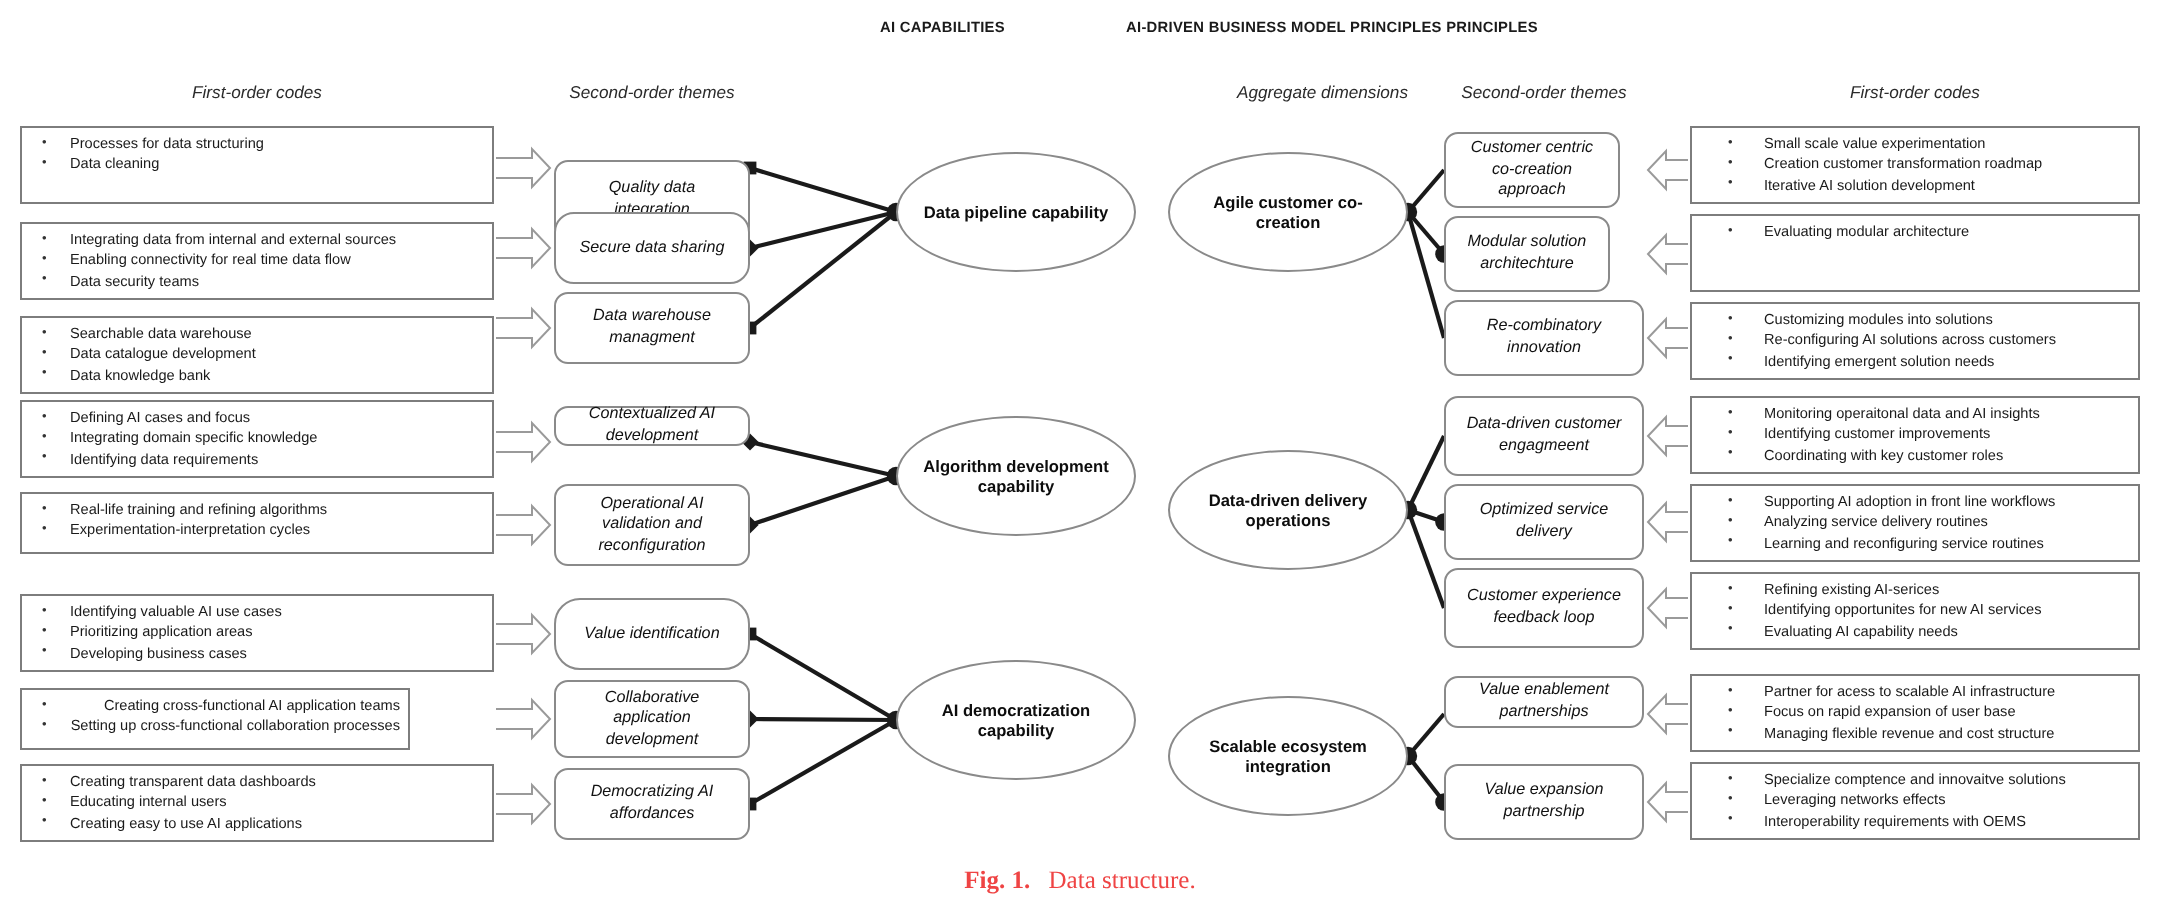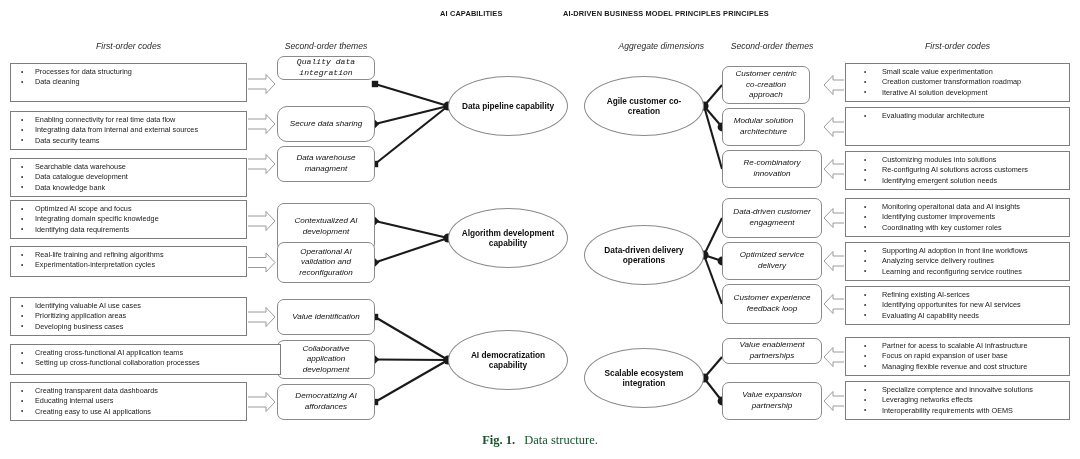--- a/index.html
+++ b/index.html
@@ -131,21 +131,21 @@
 
   
   #caption {
     position: absolute;
     left: 0;
     width: 1080px;
     top: 433px;
     text-align: center;
     font-family: "Liberation Serif", serif;
     font-size: 12.5px;
-    color: #14532d;
+    color: #ef4444;
   }
   #caption b {
     font-weight: bold;
   }
 </style>
 </head>
 <body>
 
 <div id="figure">
 
@@ -207,88 +207,88 @@
       <polyline points="844.0,396.0 833.0,396.0 833.0,391.5 824.0,401.0 833.0,410.5 833.0,406.0 844.0,406.0" fill="none" stroke="#9a9a9a" stroke-width="1" stroke-linejoin="miter"></polyline>
       <line x1="722" y1="401" x2="704" y2="378" stroke="#1a1a1a" stroke-width="2.1" stroke-linecap="butt"></line>
       <circle cx="722.0" cy="401.0" r="4.4" fill="#1a1a1a"></circle>
       <circle cx="704" cy="378" r="4.6" fill="#1a1a1a"></circle>
     </svg>
 
   <div id="boxes-layer">
       <div class="dim-oval" style="left: 448px; top: 76px; width: 120px; height: 60px;">
         <span>Data pipeline capability</span>
       </div>
-      <div class="theme-box" style="left: 277px; top: 56px; width: 98px; height: 24px; font-family: Liberation Mono, monospace;">
+      <div class="theme-box" style="left: 277px; top: 80px; width: 98px; height: 40px;">
         <span>Quality data integration</span>
       </div>
       <div class="code-box" style="left: 10px; top: 63px; width: 237px; height: 39px;">
         <ul>
           <li>Processes for data structuring</li>
           <li>Data cleaning</li>
         </ul>
       </div>
       <div class="theme-box" style="left: 277px; top: 106px; width: 98px; height: 36px; border-radius: 10px;">
         <span>Secure data sharing</span>
       </div>
       <div class="code-box" style="left: 10px; top: 111px; width: 237px; height: 39px;">
         <ul>
+          <li>Integrating data from internal and external sources</li>
           <li>Enabling connectivity for real time data flow</li>
-          <li>Integrating data from internal and external sources</li>
           <li>Data security teams</li>
         </ul>
       </div>
       <div class="theme-box" style="left: 277px; top: 146px; width: 98px; height: 36px;">
         <span>Data warehouse managment</span>
       </div>
       <div class="code-box" style="left: 10px; top: 158px; width: 237px; height: 39px;">
         <ul>
           <li>Searchable data warehouse</li>
           <li>Data catalogue development</li>
           <li>Data knowledge bank</li>
         </ul>
       </div>
       <div class="dim-oval" style="left: 448px; top: 208px; width: 120px; height: 60px;">
         <span>Algorithm development capability</span>
       </div>
-      <div class="theme-box" style="left: 277px; top: 203px; width: 98px; height: 48px;">
+      <div class="theme-box" style="left: 277px; top: 203px; width: 98px; height: 20px;">
         <span>Contextualized AI development</span>
       </div>
       <div class="code-box" style="left: 10px; top: 200px; width: 237px; height: 39px;">
         <ul>
-          <li>Optimized AI scope and focus</li>
+          <li>Defining AI cases and focus</li>
           <li>Integrating domain specific knowledge</li>
           <li>Identifying data requirements</li>
         </ul>
       </div>
       <div class="theme-box" style="left: 277px; top: 242px; width: 98px; height: 41px;">
         <span>Operational AI validation and reconfiguration</span>
       </div>
       <div class="code-box" style="left: 10px; top: 246px; width: 237px; height: 31px;">
         <ul>
           <li>Real-life training and refining algorithms</li>
           <li>Experimentation-interpretation cycles</li>
         </ul>
       </div>
       <div class="dim-oval" style="left: 448px; top: 330px; width: 120px; height: 60px;">
         <span>AI democratization capability</span>
       </div>
-      <div class="theme-box" style="left: 277px; top: 299px; width: 98px; height: 36px;">
+      <div class="theme-box" style="left: 277px; top: 299px; width: 98px; height: 36px; border-radius: 13px;">
         <span>Value identification</span>
       </div>
       <div class="code-box" style="left: 10px; top: 297px; width: 237px; height: 39px;">
         <ul>
           <li>Identifying valuable AI use cases</li>
           <li>Prioritizing application areas</li>
           <li>Developing business cases</li>
         </ul>
       </div>
       <div class="theme-box" style="left: 277px; top: 340px; width: 98px; height: 39px;">
         <span>Collaborative application development</span>
       </div>
-      <div class="code-box" style="left: 10px; top: 344px; width: 271px; height: 31px;">
+      <div class="code-box" style="left: 10px; top: 344px; width: 195px; height: 31px; text-align: right;">
         <ul>
           <li>Creating cross-functional AI application teams</li>
           <li>Setting up cross-functional collaboration processes</li>
         </ul>
       </div>
       <div class="theme-box" style="left: 277px; top: 384px; width: 98px; height: 36px;">
         <span>Democratizing AI affordances</span>
       </div>
       <div class="code-box" style="left: 10px; top: 382px; width: 237px; height: 39px;">
         <ul>

